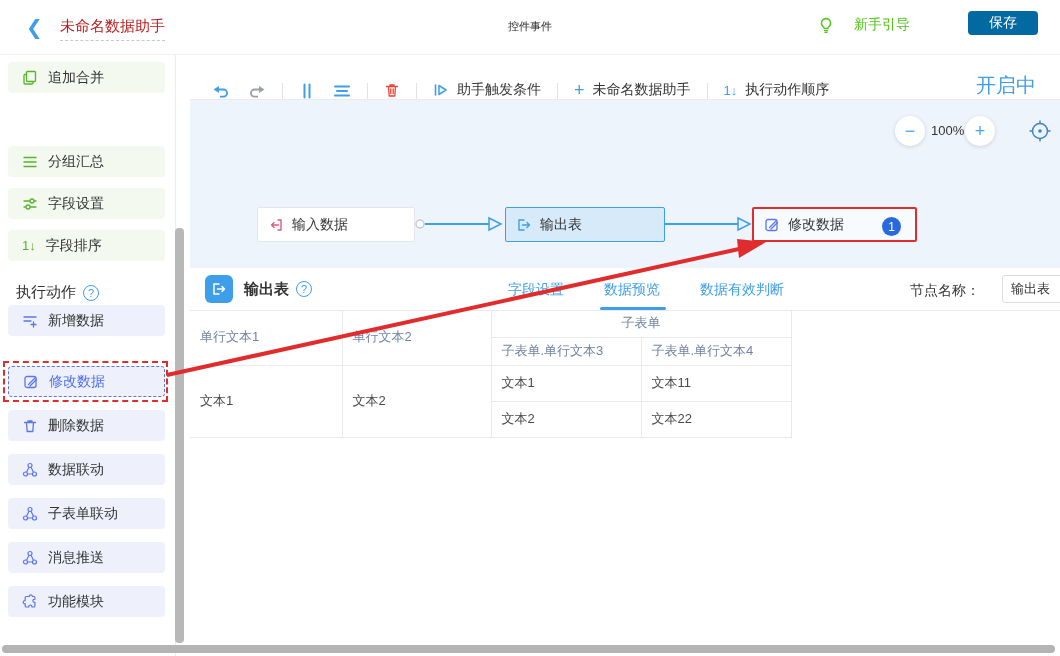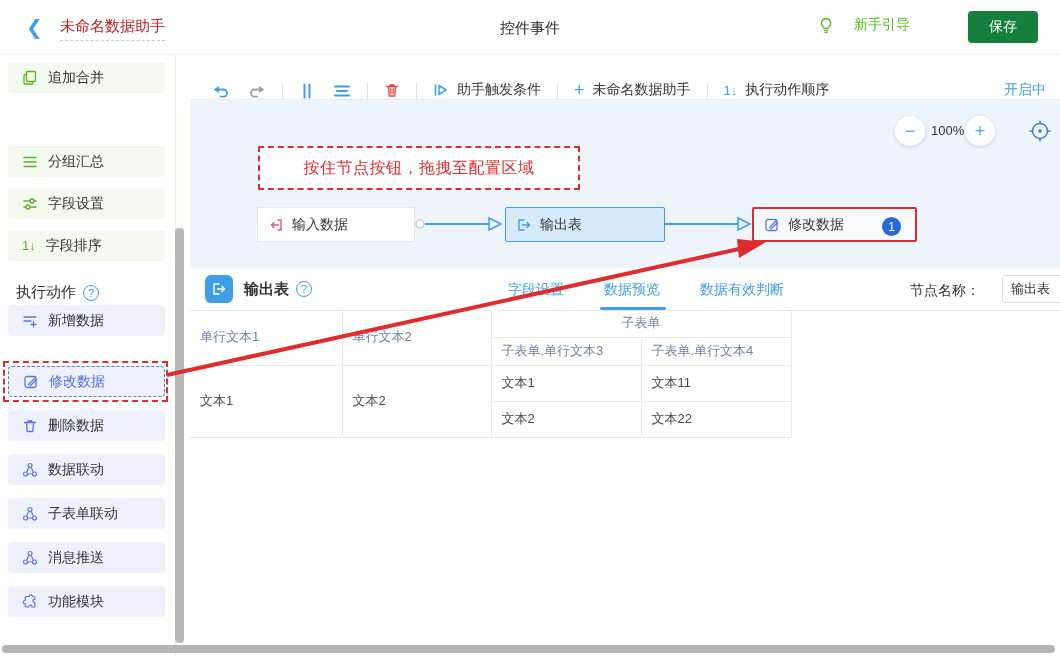--- a/index.html
+++ b/index.html
@@ -6,24 +6,24 @@
   html,body { width:1060px; height:656px; }
   body { font-family:"Liberation Sans","DejaVu Sans",sans-serif; background:#fff; overflow:hidden; }
   #app { position:relative; width:1060px; height:656px; background:#fff; overflow:hidden; }
 
   
   .topbar { position:absolute; left:0; top:0; width:1060px; height:55px; background:#fff;
             border-bottom:1px solid #efefef; z-index:10; }
   .back-icon { position:absolute; left:26px; top:15px; color:#3f9eea; font-size:20px; font-weight:bold; cursor:pointer; }
   .doc-title { position:absolute; left:60px; top:17px; font-size:15px; color:#b91c1c;
                padding-bottom:4px; border-bottom:1px dashed #c9c9c9; }
-  .page-title { position:absolute; left:50%; transform:translateX(-50%); top:19px; font-size:15px; color:#262626; }
+  .page-title { position:absolute; left:50%; transform:translateX(-50%); top:19px; font-size:11px; color:#262626; }
   .guide { position:absolute; right:150px; top:16px; display:flex; align-items:center; gap:20px;
            color:#52c41a; font-size:14px; cursor:pointer; }
-  .save-btn { position:absolute; right:22px; top:11px; width:70px; height:32px; background:#15803d;
+  .save-btn { position:absolute; right:22px; top:11px; width:70px; height:24px; background:#0369a1;
               color:#fff; font-size:14px; border:none; border-radius:4px; display:flex;
               align-items:center; justify-content:center; cursor:pointer; }
 
   
   .sidebar { position:absolute; left:0; top:55px; width:176px; height:601px; background:#fff;
              border-right:1px solid #ededed; z-index:5; }
   .side-item { position:absolute; left:8px; width:157px; height:31px; border-radius:4px;
                display:flex; align-items:center; padding-left:14px; gap:10px; font-size:14px;
                color:#333; cursor:pointer; }
   .side-item.green { background:#f3f9ee; }
@@ -41,21 +41,21 @@
 
   
   .toolbar { position:absolute; left:190px; top:55px; width:870px; height:45px; background:#fff;
              border-bottom:1px solid #ebebeb; display:flex; align-items:flex-end; padding-left:22px; z-index:4; }
   .tbtn { display:flex; align-items:center; gap:8px; cursor:pointer; }
   .tbtn + .tbtn { margin-left:18px; }
   .tdiv { width:1px; height:16px; background:#e3e3e3; margin:0 16px; }
   .tlabel { font-size:14px; color:#333; }
   .order-glyph { font-size:13px; color:#3f9eea; font-weight:500; }
   .plus-glyph { font-size:18px; color:#3f9eea; line-height:1; }
-  .status { margin-left:auto; margin-right:14px; color:#3f9eea; font-size:14px; cursor:pointer; }
+  .status { margin-left:auto; margin-right:24px; color:#3f9eea; font-size:20px; cursor:pointer; }
 
   
   .canvas { position:absolute; left:190px; top:100px; width:870px; height:168px; background:#edf4fb; z-index:3; }
   .circle-btn { position:absolute; width:30px; height:30px; border-radius:50%; background:#fff;
                 box-shadow:0 1px 4px rgba(0,0,0,.14); display:flex; align-items:center; justify-content:center;
                 color:#4ba4f0; font-size:18px; cursor:pointer; top:16px; }
   .zoom-text { position:absolute; left:741px; top:23px; font-size:13px; color:#333; }
   .crosshair { position:absolute; left:838px; top:19px; cursor:pointer; }
   .hint-box { position:absolute; left:68px; top:46px; width:322px; height:44px; background:#fefefe;
               border:2px dashed #e02c2c; color:#e02c2c; font-size:16px; display:flex;
@@ -298,21 +298,20 @@
     <span class="zoom-text">100%</span>
     <div class="circle-btn" style="left:775px">+</div>
     <span class="crosshair">
       <svg width="24" height="24" viewBox="0 0 24 24">
           <circle cx="12" cy="12" r="7.5" fill="none" stroke="#3f82c9" stroke-width="1.5"></circle>
           <circle cx="12" cy="12" r="1.8" fill="#3f82c9"></circle>
           <path d="M12 1.5v3.5M12 19v3.5M1.5 12h3.5M19 12h3.5" stroke="#3f82c9" stroke-width="1.5"></path>
         </svg>
     </span>
 
-    <div class="hint-box">按住节点按钮，拖拽至配置区域</div>
 
     <div class="node node1">
       <span>
           <svg width="16" height="16" viewBox="0 0 16 16">
             <path d="M9.5 3H13v10H9.5" fill="none" stroke="#d85f7c" stroke-width="1.4"></path>
             <path d="M10.5 8H3.5M6 5.5 3.5 8 6 10.5" fill="none" stroke="#d85f7c" stroke-width="1.4" stroke-linecap="round" stroke-linejoin="round"></path>
           </svg>
         </span>
       <span>输入数据</span>
     </div>

